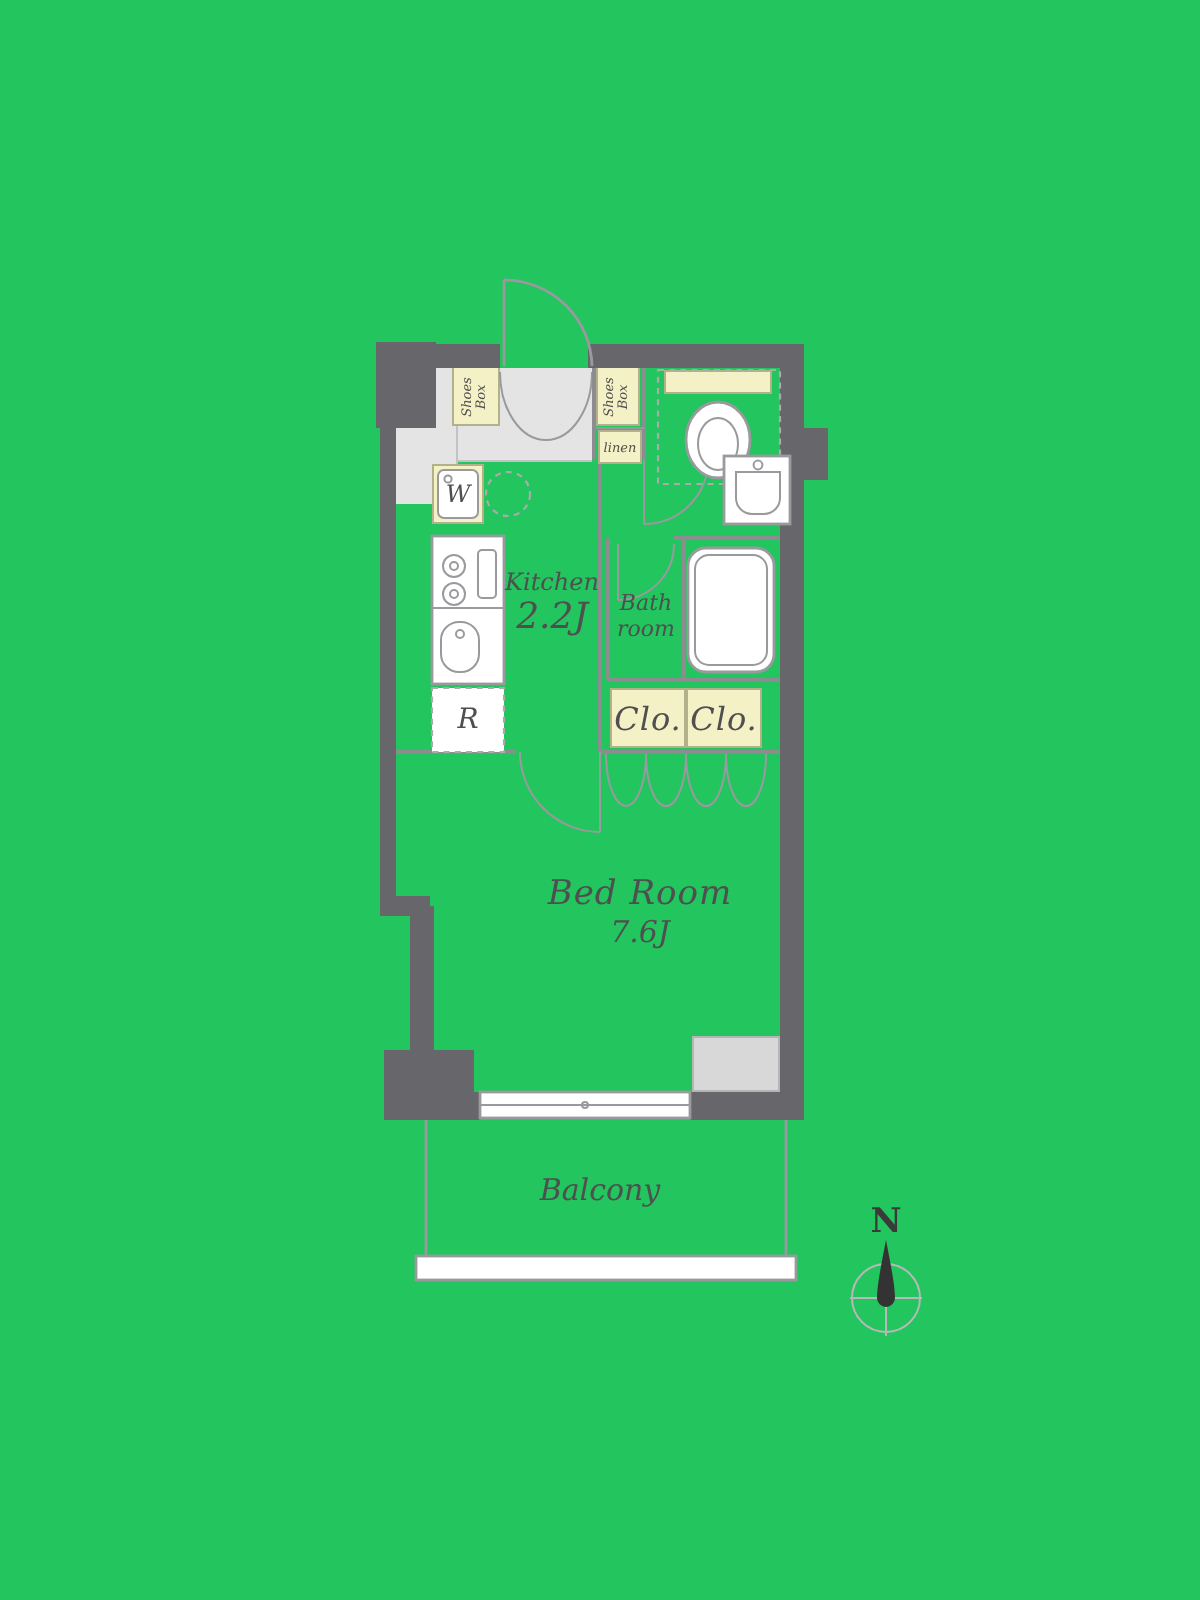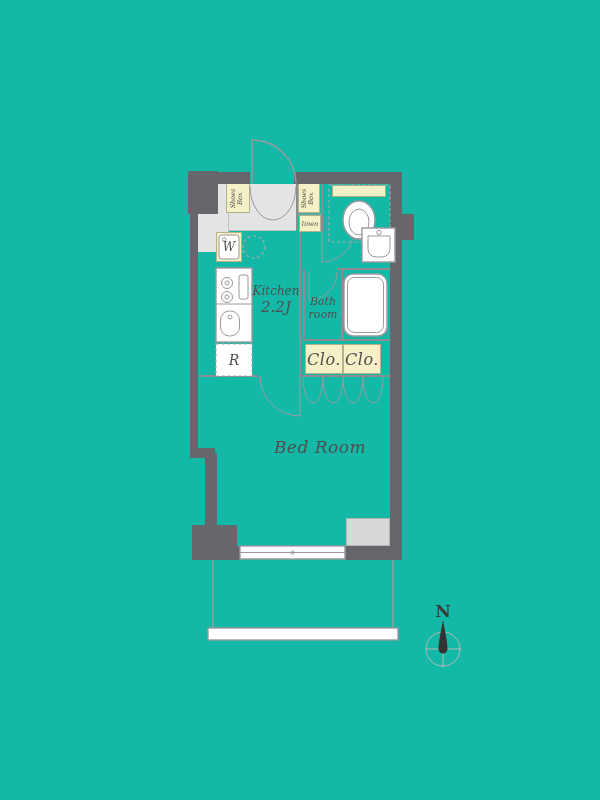--- a/index.html
+++ b/index.html
@@ -1,16 +1,16 @@
 <!DOCTYPE html>
 <html style="--wall: #67676b; --fixture: #f5f1c6; --fixborder: #b3b08c; --entry: #e4e4e4; --block: #d8d8d8; --line: #9a9a9e; --line2: #8d8d91; --dash: #ababab; --text: #4f4f4f; --compass: #b8b8b8; --needle: #333333;"><head>
 <meta charset="utf-8">
 <style>
   html,body{margin:0;padding:0;background:#fff;}
-  #canvas{position:relative;width:600px;height:800px;background:#14b8a6;overflow:hidden;
+  #canvas{position:relative;width:600px;height:800px;background:#22c55e;overflow:hidden;
           font-family:"DejaVu Serif","Liberation Serif",serif;color:var(--text);}
   .abs{position:absolute;}
   .w{position:absolute;background:var(--wall);z-index:3;}
   .floor{position:absolute;background:var(--entry);z-index:1;}
   .yb{position:absolute;background:var(--fixture);border:1px solid var(--fixborder);
       box-sizing:border-box;z-index:2;display:flex;align-items:center;justify-content:center;}
   svg.plan{position:absolute;left:0;top:0;z-index:4;}
   .ln{stroke:var(--line);stroke-width:1.4;fill:none;}
   .ln2{stroke:var(--line2);stroke-width:2;fill:none;}
   .ln1{stroke:var(--line);stroke-width:1;fill:none;}
@@ -170,25 +170,27 @@
       <circle class="cmp" cx="443" cy="649" r="17"></circle>
       <path class="cmp" d="M443,630 L443,668"></path>
       <path class="cmp" d="M425,649 L461,649"></path>
       <path class="needle" d="M443,620 C445.5,633 447.5,643 447.5,649 A4.5,4.5 0 1 1 438.5,649 C438.5,643 440.5,633 443,620 Z"></path>
     </g>
   </svg>
 
   <div class="lbl" style="left:216px;top:232px;width:26px;height:30px;font-size:12px;line-height:30px;">W</div>
   <div class="lbl" style="left:230px;top:284px;width:92px;">
     <div style="font-size:12px;">Kitchen</div>
-    <div style="font-size:15px;">2.2J</div>
+    <div style="font-size:18px;">2.2J</div>
   </div>
   <div class="lbl" style="left:305px;top:295px;width:36px;">
     <div style="font-size:11px;">Bath</div>
     <div style="font-size:11px;text-align:center;">room</div>
   </div>
   <div class="lbl" style="left:216px;top:344px;width:36px;height:32px;font-size:14px;line-height:32px;">R</div>
   <div class="lbl" style="left:230px;top:437px;width:180px;">
     <div style="font-size:17px;letter-spacing:.5px;text-align:center;">Bed Room</div>
+    <div style="font-size:15px;">7.6J</div>
   </div>
+  <div class="lbl" style="left:240px;top:586px;width:120px;font-size:15px;">Balcony</div>
   <div class="lbl north" style="left:429px;top:601px;width:28px;">N</div>
 
 </div>
 
 </body></html>

